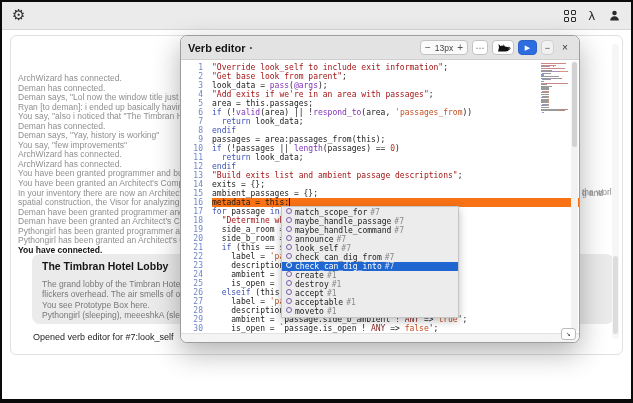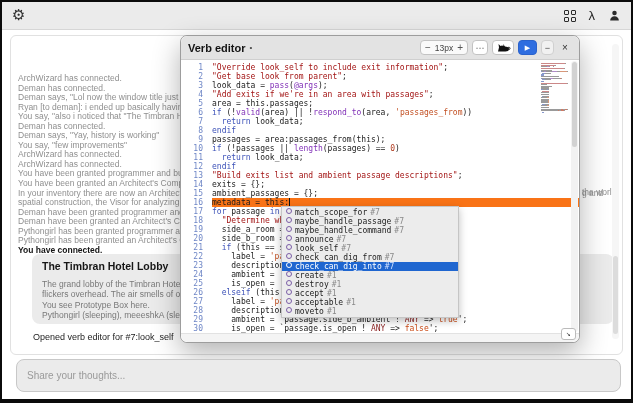--- a/index.html
+++ b/index.html
@@ -405,18 +405,15 @@
             <div class="mm-row"><span class="mm-seg mm-sp" style="width: 1px;"></span><span class="mm-seg mm-kw" style="width: 2px;"></span></div>
           </div>
         <div class="vtrack">
             <div class="vthumb"></div>
           </div>
         <div class="hstrip"></div>
         <div class="resize-btn">↘</div>
       </div>
     </div>
 
-    <div class="composer">
-      <input type="text" placeholder="Share your thoughts..." style="">
-    </div>
 
   </div>
 </div>
 
 </body></html>

